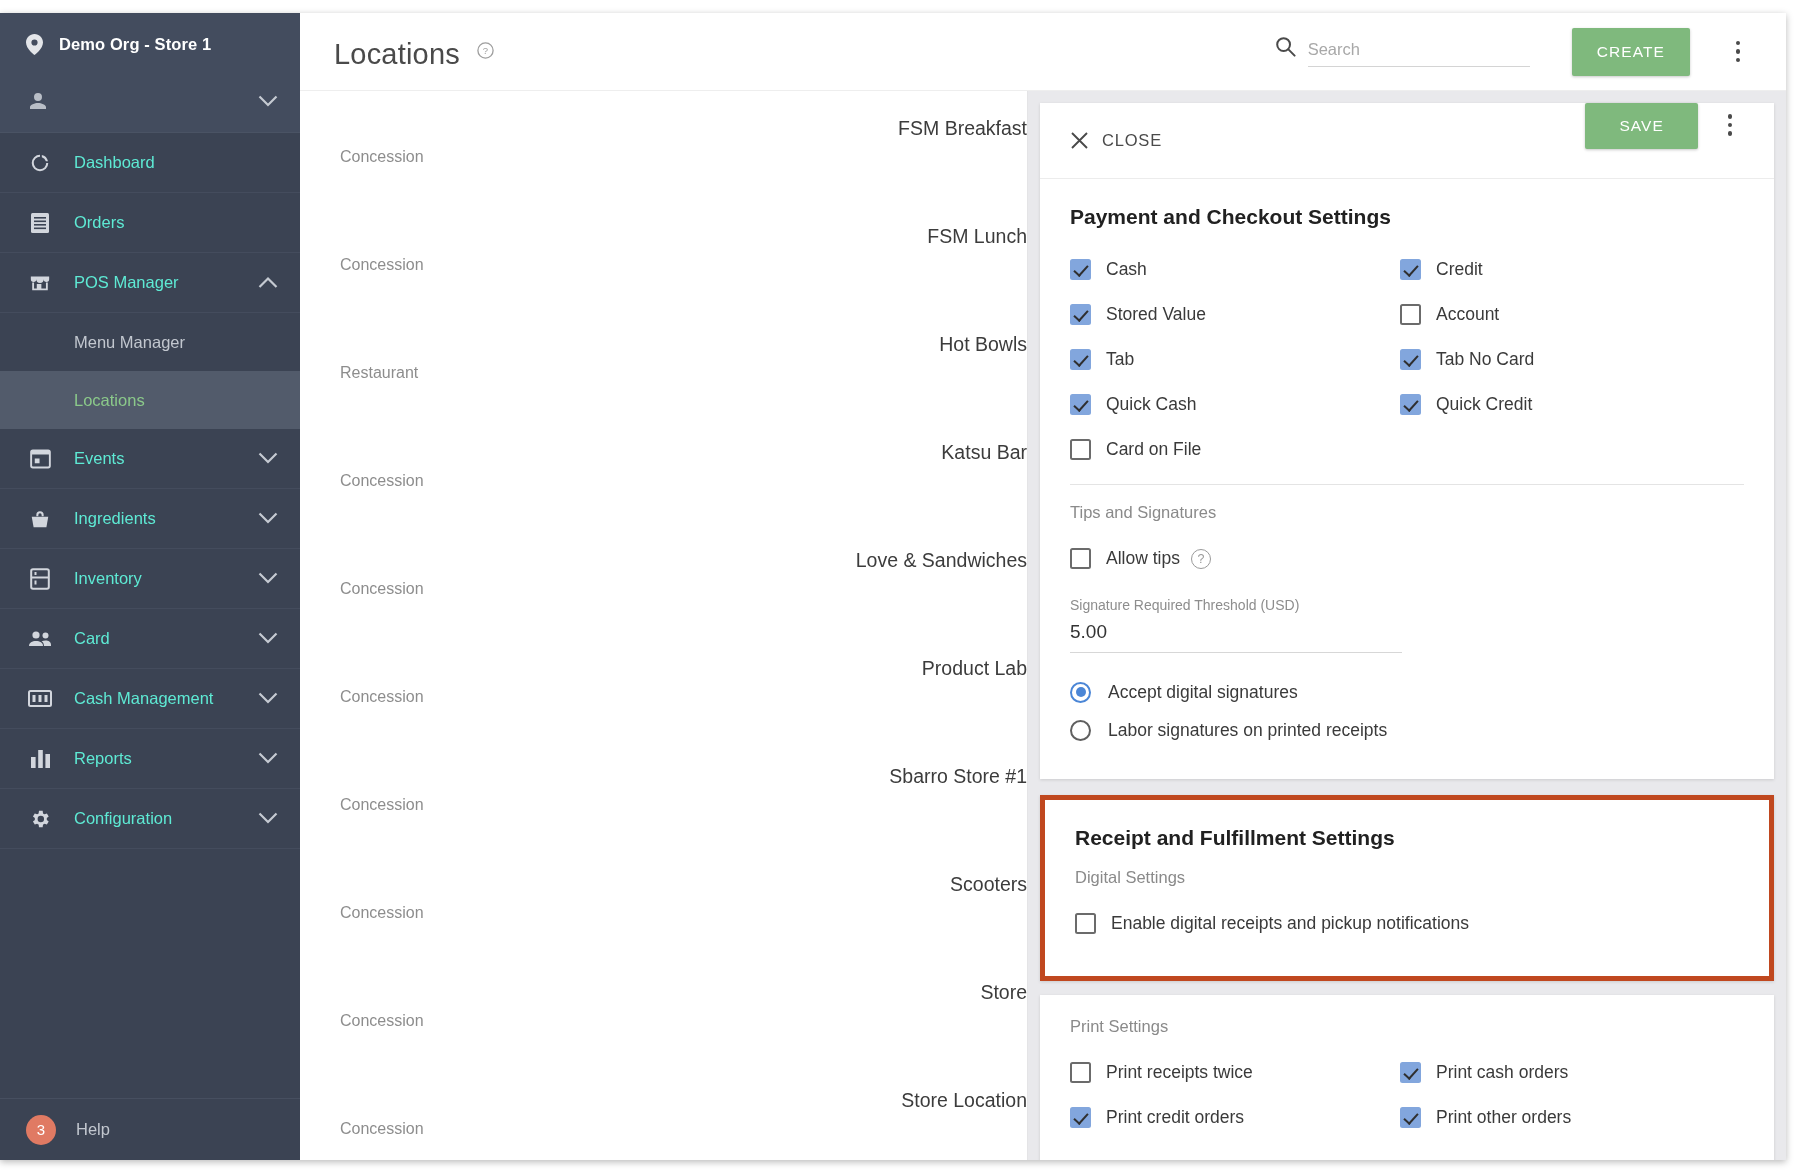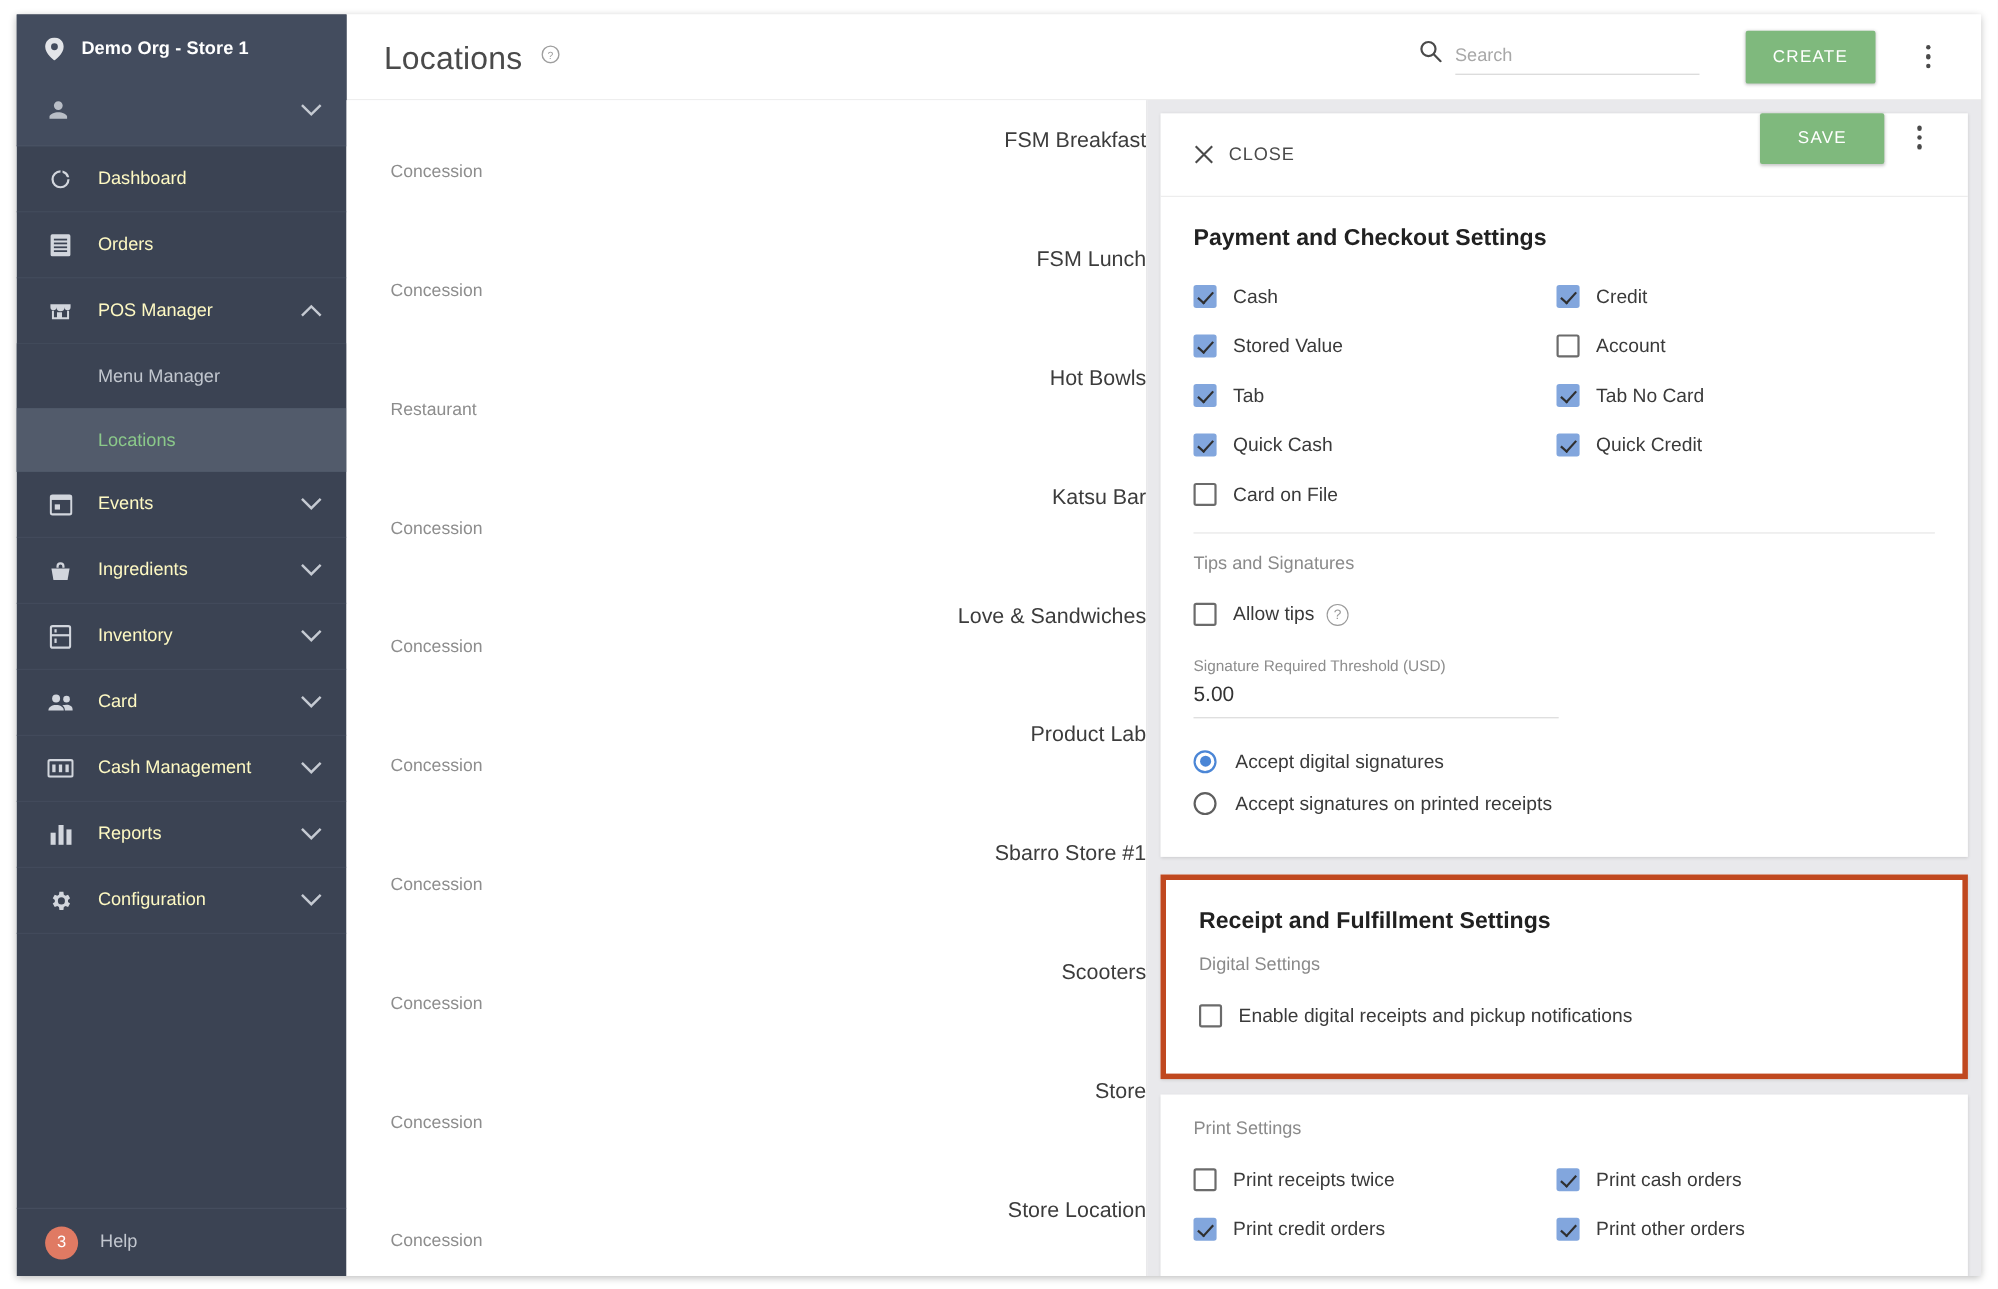--- a/index.html
+++ b/index.html
@@ -5,21 +5,21 @@
   * { box-sizing: border-box; margin: 0; padding: 0; }
   html, body {
     width: 1816px; height: 1172px;
     background: #ffffff;
     font-family: "Liberation Sans", sans-serif;
     overflow: hidden;
   }
 
   #app {
     position: absolute;
-    left: 15px; top: 13px;
+    left: 0; top: 13px;
     width: 1786px; height: 1147px;
     background: #fafafa;
     box-shadow: 0 2px 7px rgba(0,0,0,0.28);
     display: flex;
     overflow: hidden;
   }
 
   
   .sidebar {
     width: 300px;
@@ -51,21 +51,21 @@
     padding: 0 22px 0 26px;
     border-bottom: 1px solid #4a5364;
   }
   .sb-user .chev { margin-left: auto; }
 
   .sb-item {
     height: 60px;
     display: flex;
     align-items: center;
     padding: 0 22px 0 28px;
-    color: #fef9c3;
+    color: #5eead4;
     font-size: 16.5px;
     border-bottom: 1px solid #444c5d;
     cursor: pointer;
   }
   .sb-item .ico {
     width: 24px; height: 24px;
     margin-right: 22px;
     display: flex; align-items: center; justify-content: center;
     flex: 0 0 24px;
   }
@@ -715,21 +715,21 @@
               <div class="field-label">Signature Required Threshold (USD)</div>
               <input class="field-input" type="text" value="5.00" style="">
             </div>
 
             <div class="radio-row">
               <span class="radio on"></span>
               <span class="radio-label">Accept digital signatures</span>
             </div>
             <div class="radio-row">
               <span class="radio off"></span>
-              <span class="radio-label">Accept signatures on printed receipts</span>
+              <span class="radio-label">Labor signatures on printed receipts</span>
             </div>
           </div>
         </div>
 
         <div class="card highlight-card">
           <div class="card-body">
             <h2 class="sect">Receipt and Fulfillment Settings</h2>
             <div class="sub-head">Digital Settings</div>
             <div class="cb-row">
               <span class="cb off"></span>

